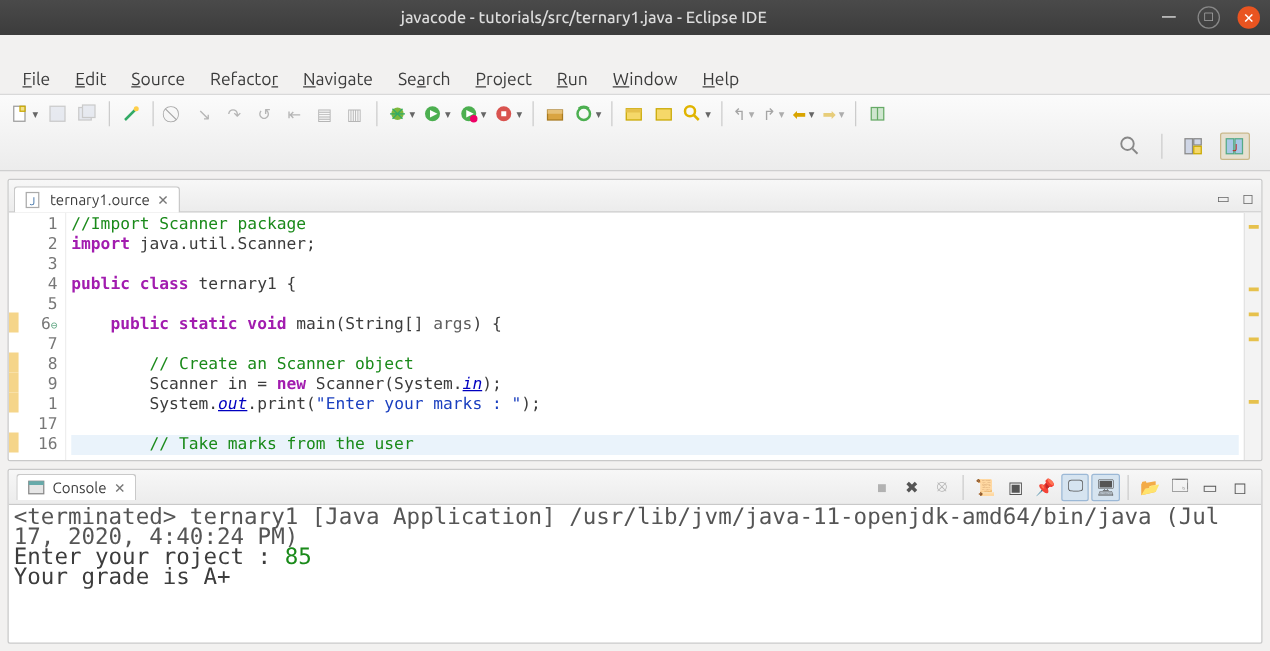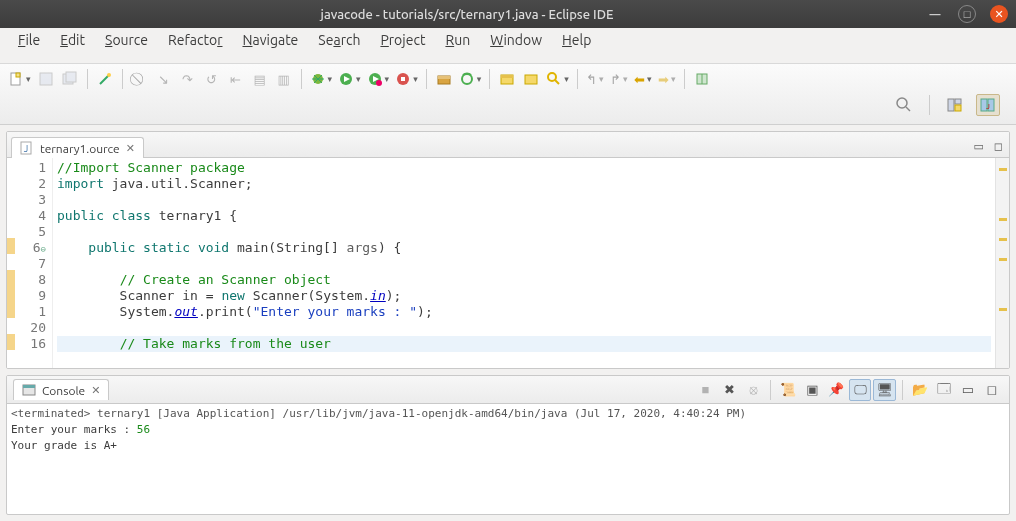--- a/index.html
+++ b/index.html
@@ -6,21 +6,21 @@
 body { font-family: "Ubuntu", "Segoe UI", sans-serif; font-size: 13px; background: #f2f1f0; color: #3c3c3c; width: 1016px; height: 521px; overflow: hidden; display: flex; flex-direction: column; }
 .titlebar { height: 28px; background: linear-gradient(#4a4a4a,#3c3c3c); color: #dcdcdc; display: flex; align-items: center; padding: 5px 8px; font-weight: 500; }
 .titlebar .title { flex: 1; text-align: center; font-size: 13px; }
 .titlebar .wbtns { display: flex; gap: 14px; }
 .wbtn { width: 18px; height: 18px; border-radius: 9px; display: flex; align-items: center; justify-content: center; font-size: 11px; color: #555; }
 .wbtn.min::before { content:"—"; color:#ccc; font-weight:bold; }
 .wbtn.max { border:1px solid #888; }
 .wbtn.max::before { content:"□"; color:#ccc; }
 .wbtn.close { background: #e95420; color:#fff; }
 .wbtn.close::before { content:"✕"; }
-.menubar { height: 36px; background: #f2f1f0; display: flex; align-items: flex-start; padding: 0 10px; gap: 4px; border-bottom: 1px solid #d9d9d9; }
+.menubar { height: 36px; background: #f2f1f0; display: flex; align-items: flex-end; padding: 0 10px; gap: 4px; border-bottom: 1px solid #d9d9d9; margin-top: 12px; }
 .menubar span { padding: 4px 8px; font-size: 14px; }
 .menubar span u { text-decoration: underline; }
 .toolbar { background: linear-gradient(#fbfbfb,#ececec); border-bottom: 1px solid #cfcfcf; padding: 4px 6px; }
 .toolbar-row { display: flex; align-items: center; gap: 2px; flex-wrap: wrap; }
 .tbtn { min-width: 22px; height: 22px; display: flex; align-items: center; justify-content: center; border-radius: 2px; font-size: 13px; color: #555; padding:0 2px; }
 .tbtn.dd::after { content:"▾"; font-size:9px; margin-left:2px; color:#666; }
 .tsep { width:1px; height:20px; background:#ccc; margin:0 4px; }
 .toolbar-row2 { display:flex; justify-content:flex-end; padding:4px 10px; gap:10px; align-items:center; }
 .editor-area { flex:1; display:flex; flex-direction:column; padding: 6px; gap:6px; overflow:hidden; }
 .pane { background:#fff; border:1px solid #c9c9c9; border-radius:2px; display:flex; flex-direction:column; overflow:hidden; }
@@ -33,31 +33,31 @@
 .code-wrap { flex:1; display:flex; overflow:hidden; font-family:"DejaVu Sans Mono","Consolas",monospace; font-size:13px; line-height:16px; }
 .gutter { width:38px; background:#fff; text-align:right; padding:2px 6px 2px 0; color:#777; border-right:1px solid #eee; }
 .gutter .ln { height:16px; }
 .marker-col { width:8px; background:#fff; }
 .marker-col .mk { height:16px; }
 .marker-col .mk.warn { background:#f5d58a; }
 .code { flex:1; padding:2px 4px; white-space:pre; overflow:auto; position:relative; }
 .code .line { height:16px; }
 .code .hl { background:#eaf3fb; }
 .k-comment { color:#1a8a1a; }
-.k-key { color:#0f766e; font-weight:normal; }
+.k-key { color:#a21caf; font-weight:bold; }
 .k-str { color:#1a3fbf; }
 .k-field { color:#0000c0; font-style:italic;text-decoration:underline; }
 .k-param { color:#5e5e5e;text-align:center; }
 .scroll-ov { width:14px; background:#f3f3f3; border-left:1px solid #e3e3e3; position:relative; }
 .scroll-ov .m { position:absolute; left:3px; width:8px; height:3px; background:#e6c14c; }
 .console-pane { height:140px; }
 .console-tabbar { height:28px; background:linear-gradient(#f7f7f7,#ececec); display:flex; align-items:center; border-bottom:1px solid #c9c9c9; padding:0 6px; }
 .console-tabbar .tab { top:0; border-radius:3px 3px 0 0; }
 .console-tools { margin-left:auto; display:flex; gap:2px; align-items:center; }
-.console-body { flex:1; font-family:"DejaVu Sans Mono",monospace; font-size:11px; padding:2px 4px; line-height:16px; overflow:auto; }
+.console-body { flex:1; font-family:"DejaVu Sans Mono",monospace; font-size:18px; padding:2px 4px; line-height:16px; overflow:auto; }
 .console-body .term { color:#555; }
 .console-body .input-val { color:#1a8a1a; }
 svg { display:block; }
 </style>
 </head>
 <body>
 
 <div class="titlebar">
   <div class="title">javacode - tutorials/src/ternary1.java - Eclipse IDE</div>
   <div class="wbtns">
@@ -252,21 +252,21 @@
           <div class="ln">1</div>
           <div class="ln">2</div>
           <div class="ln">3</div>
           <div class="ln">4</div>
           <div class="ln">5</div>
           <div class="ln">6<span style="font-size:9px;color:#6a8">⊖</span></div>
           <div class="ln">7</div>
           <div class="ln">8</div>
           <div class="ln">9</div>
           <div class="ln">1</div>
-          <div class="ln">20</div>
+          <div class="ln">17</div>
           <div class="ln">16</div>
         </div>
       <div class="code" id="code"><div class="line"><span class="k-comment">//Import Scanner package</span></div><div class="line"><span class="k-key">import</span><span> java.util.Scanner;</span></div><div class="line"><span></span></div><div class="line"><span class="k-key">public class</span><span> ternary1 {</span></div><div class="line"><span></span></div><div class="line"><span>    </span><span class="k-key">public static void</span><span> main(String[] </span><span class="k-param">args</span><span>) {</span></div><div class="line"><span></span></div><div class="line"><span>        </span><span class="k-comment">// Create an Scanner object</span></div><div class="line"><span>        Scanner in = </span><span class="k-key">new</span><span> Scanner(System.</span><span class="k-field">in</span><span>);</span></div><div class="line"><span>        System.</span><span class="k-field">out</span><span>.print(</span><span class="k-str">"Enter your marks : "</span><span>);</span></div><div class="line"><span></span></div><div class="line hl"><span>        </span><span class="k-comment">// Take marks from the user</span></div></div>
       <div class="scroll-ov">
         <div class="m" style="top:10px"></div>
           <div class="m" style="top:60px"></div>
           <div class="m" style="top:80px"></div>
           <div class="m" style="top:100px"></div>
           <div class="m" style="top:150px"></div>
       </div>
@@ -297,17 +297,17 @@
           <div class="tbtn" style="opacity: 1; background: rgb(214, 228, 240); border: 1px solid rgb(155, 184, 214);">🖥</div>
           <div class="tsep"></div>
           <div class="tbtn" style="opacity: 1;">📂</div>
           <div class="tbtn" style="opacity: 1;">🗔</div>
           <div class="tbtn" style="opacity: 1;">▭</div>
           <div class="tbtn" style="opacity: 1;">◻</div>
         </div>
     </div>
     <div class="console-body">
       <div class="term"><span>&lt;terminated&gt; </span><span>ternary1 [Java Application] /usr/lib/jvm/java-11-openjdk-amd64/bin/java (Jul 17, 2020, 4:40:24 PM)</span></div>
-      <div><span>Enter your marks : </span><span class="input-val">56</span></div>
+      <div><span>Enter your roject : </span><span class="input-val">85</span></div>
       <div>Your grade is A+</div>
     </div>
   </div>
 </div>
 
 </body></html>

